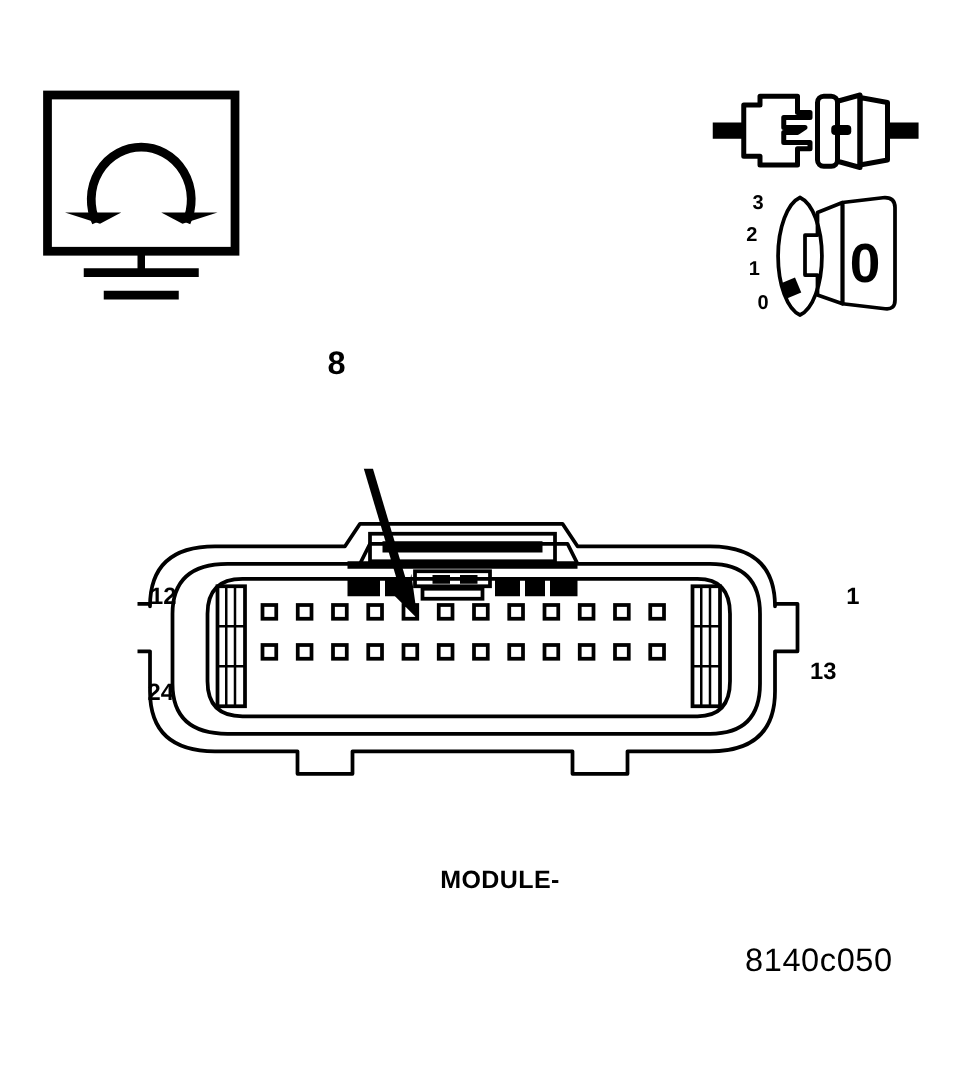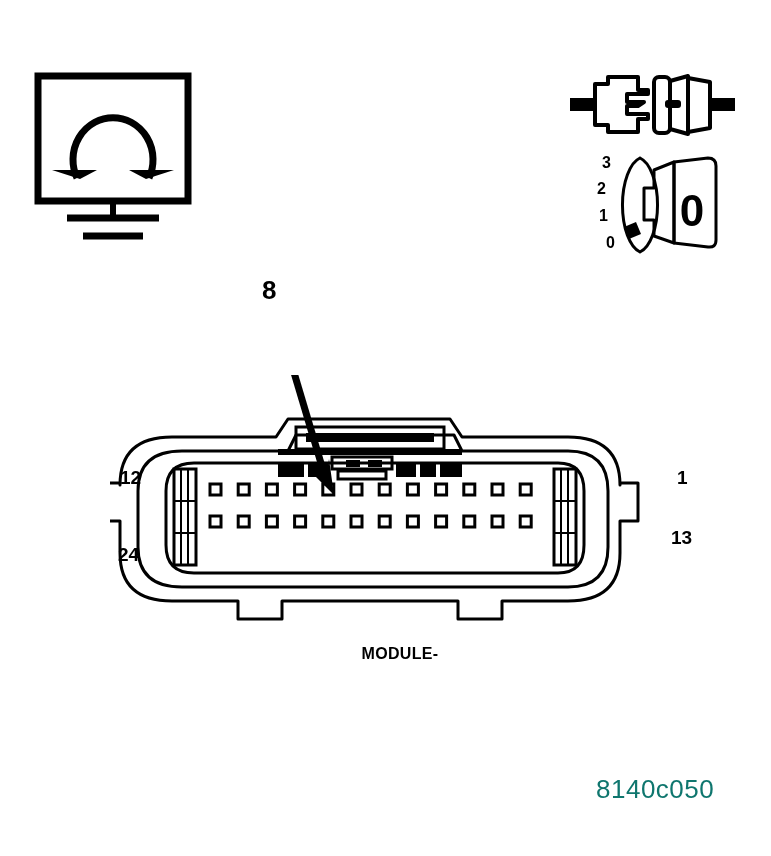--- a/index.html
+++ b/index.html
@@ -25,43 +25,43 @@
     position: absolute;
     color: #000000;
     font-family: "Liberation Sans", sans-serif;
     font-weight: bold;
     white-space: pre;
     line-height: 1;
   }
   .pin-num   { font-size: 19px; margin-left: 36px; }
   .callout   { font-size: 26px; }
   .caption-line {
-    font-size: 16px;
+    font-size: 20px;
     font-weight: bold;
     letter-spacing: 0.3px;
     width: 100%;
+    margin-top: 48px;
   }
   #caption {
     position: absolute;
     left: 245px;
     top: 645px;
     width: 310px;
     text-align: center;
   }
   #caption .caption-line { position: static; display: block; margin-bottom: 16px; }
   #figure-id {
     position: absolute;
     left: 596px;
     top: 753px;
     font-size: 26px;
     font-weight: normal;
     font-family: "Liberation Sans", sans-serif;
-    color: #0f766e;
+    color: #000000;
     letter-spacing: 0.5px;
-    margin-top: 21px;
   }
   .sw-num { font-size: 16px; font-weight: bold; }
   svg { display: block; }
 </style>
 </head>
 <body>
 
 <div id="page">
 
   <div class="abs" style="left:28px; top:66px;">
@@ -218,21 +218,21 @@
       <g>
         <line x1="160" y1="-83" x2="216" y2="105" stroke="#000" stroke-width="7"></line>
         <path d="M 224 120 L 203 99 L 217 96 L 219 84 Z" fill="#000"></path>
       </g>
     </svg>
   </div>
 
   <div class="lbl pin-num" style="left:84px; top:468px;">12</div>
   <div class="lbl pin-num" style="left:82px; top:545px;">24</div>
   <div class="lbl pin-num" style="left:641px; top:468px;">1</div>
-  <div class="lbl pin-num" style="left:635px; top:528px;">13</div>
+  <div class="lbl pin-num" style="left:612px; top:528px;">13</div>
 
   <div id="caption">
     <span class="caption-line">MODULE-</span>
   </div>
 
   <div id="figure-id">8140c050</div>
 
 </div>
 
 </body></html>

